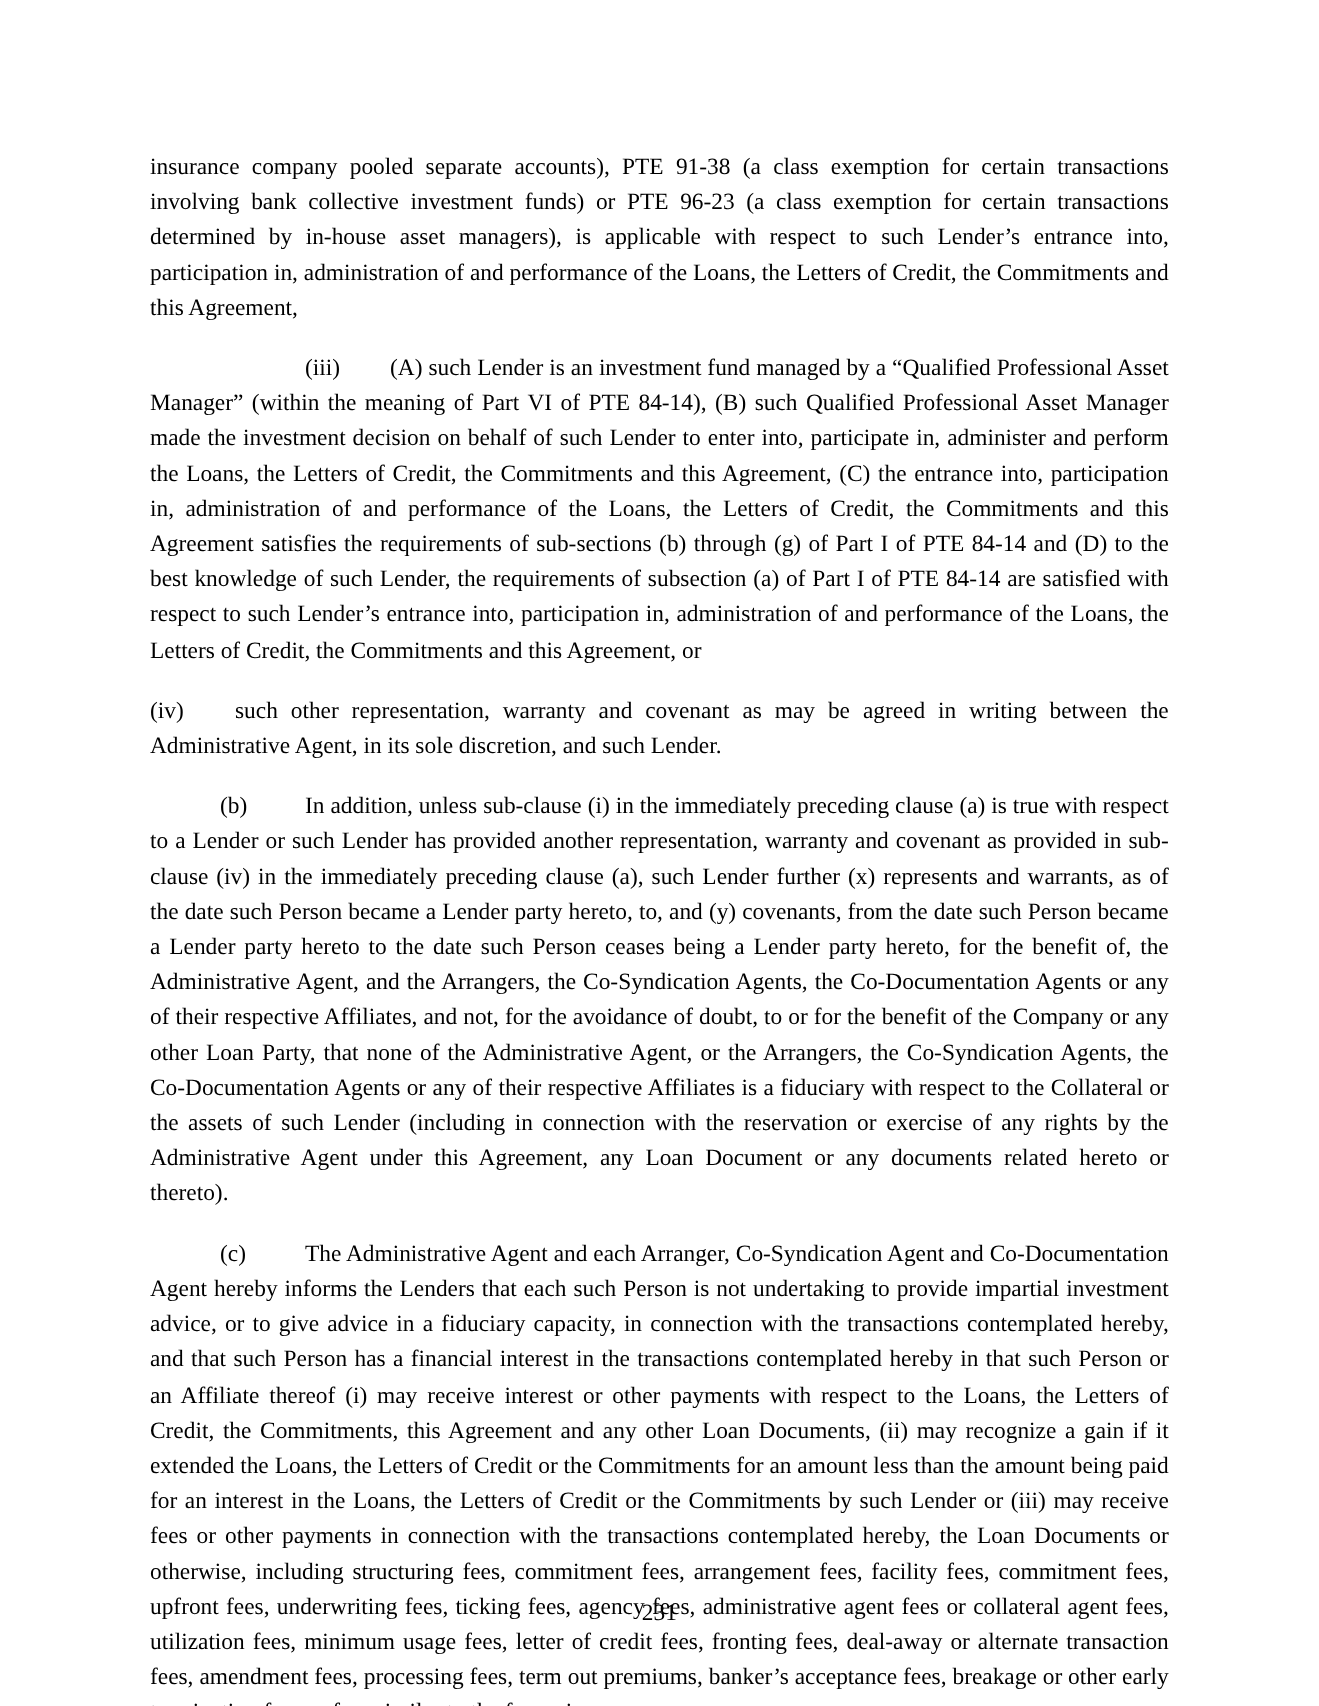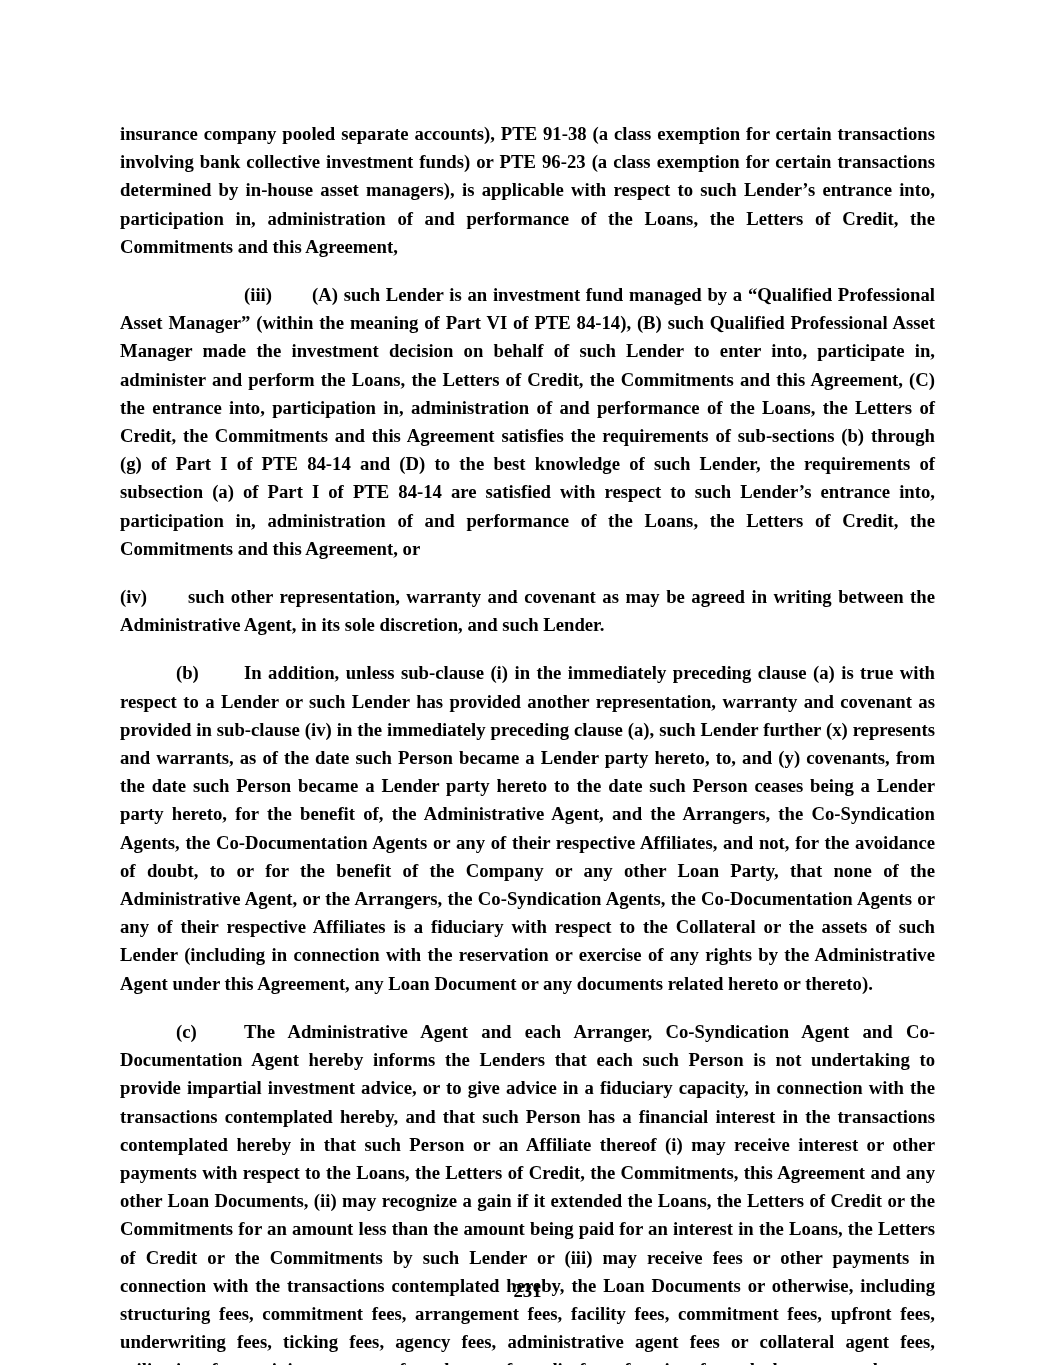--- a/index.html
+++ b/index.html
@@ -12,21 +12,20 @@
     height: 1365px;
     font-family: "Liberation Serif", "DejaVu Serif", serif;
     color: #000000;
   }
   .page {
     position: relative;
     width: 1055px;
     height: 1118px;
     box-sizing: border-box;
     padding: 120px 120px 40px 120px;
-    font-weight: bold;
   }
   .body-col {
     width: 815px;
     margin: 0 auto;
   }
   p.para {
     margin: 0 0 20px 0;
     font-size: 18.7px;
     line-height: 28.2px;
     text-align: justify;

